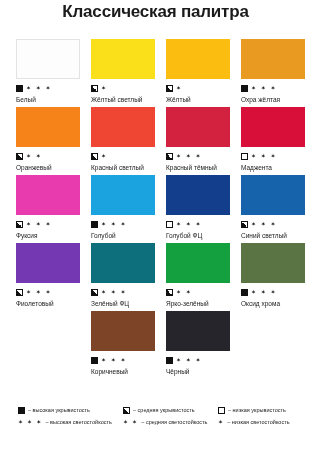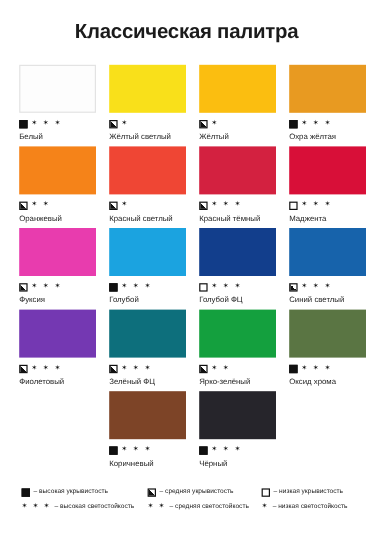--- a/index.html
+++ b/index.html
@@ -15,21 +15,21 @@
     height: 450px;
     background: #ffffff;
     position: relative;
   }
   .title {
     text-align: center;
     font-size: 17px;
     font-weight: bold;
     color: #1b1b1b;
     letter-spacing: -0.2px;
-    padding-top: 17px;
+    padding-top: 2px;
     padding-bottom: 0;
     line-height: 20px;
   }
   .grid {
     margin-top: 17px;
     padding-left: 16px;
     display: grid;
     grid-template-columns: repeat(4, 75px);
     grid-auto-rows: 68px;
   }

